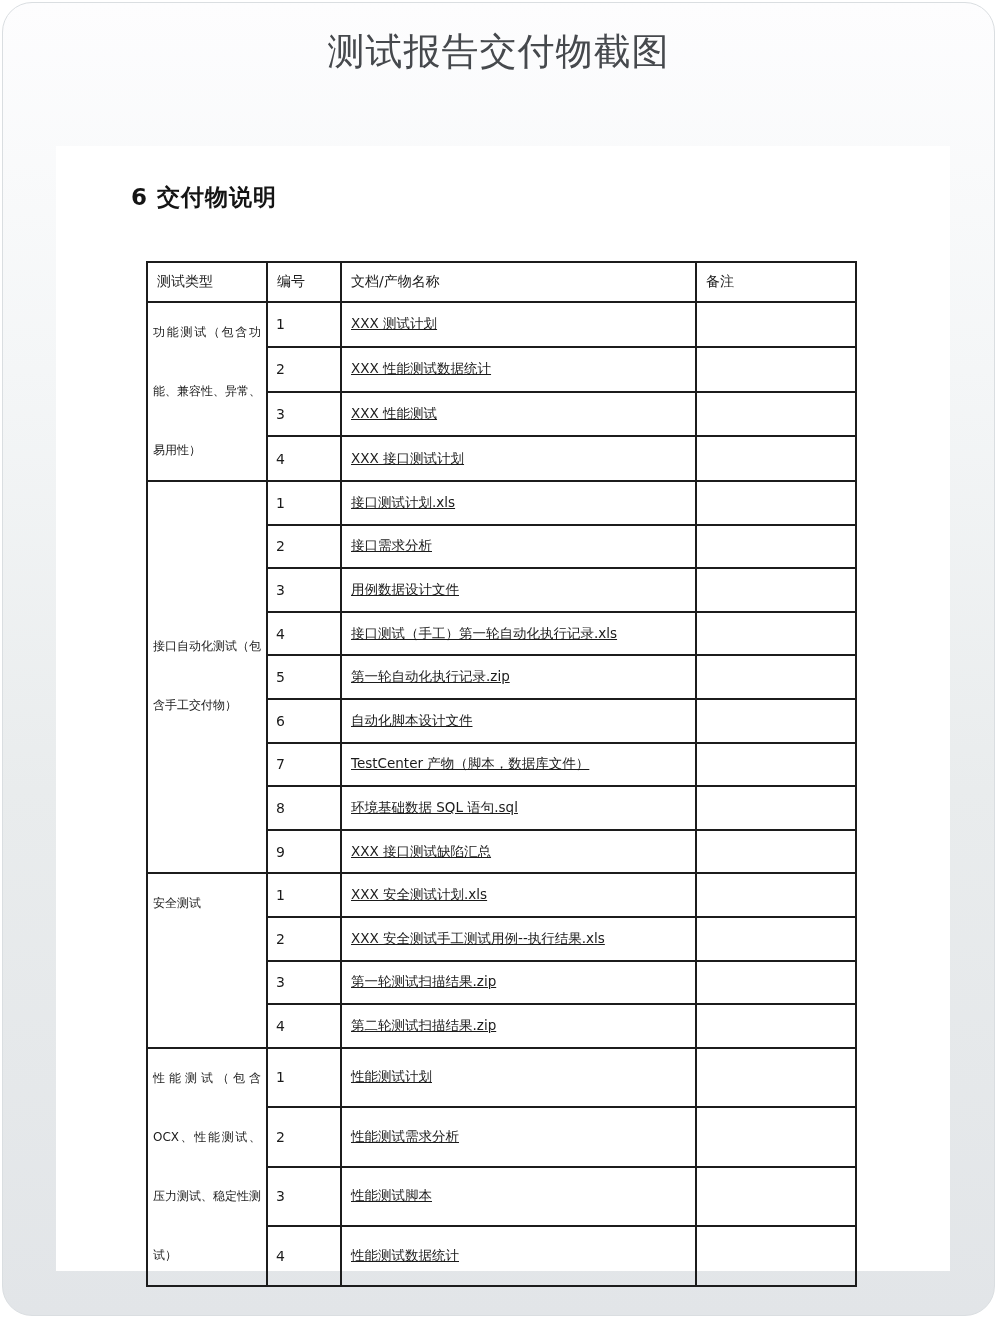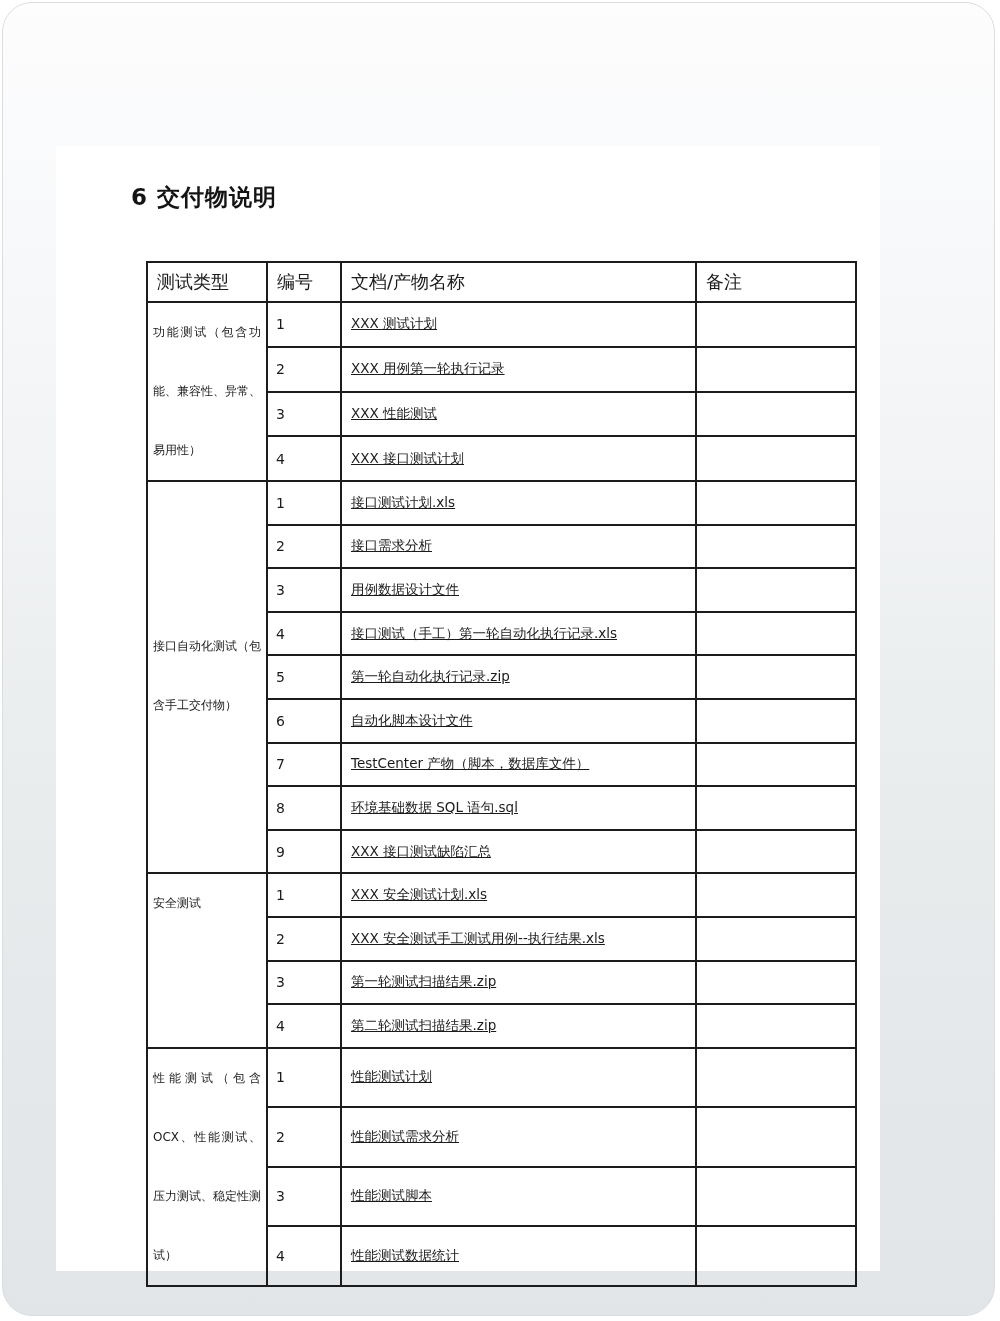--- a/index.html
+++ b/index.html
@@ -26,21 +26,21 @@
     text-align: center;
     font-size: 37px; font-weight: 500;
     color: #46494d;
     letter-spacing: 1px;
     margin: 0;
   }
 
   
   .doc {
     position: absolute; left: 53px; top: 143px;
-    width: 824px; height: 1125px;
+    width: 894px; height: 1125px;
     background: #ffffff;
   }
 
   .doc-heading {
     position: absolute; left: 75px; top: 36px;
     margin: 0;
     font-size: 23px; font-weight: 700;
     color: #141414;
     letter-spacing: 1px;
   }
@@ -58,21 +58,21 @@
 
   .deliverables th, .deliverables td {
     border: 2px solid #1c1c1c;
     color: #1b1b1b;
     font-weight: 400;
     box-sizing: border-box;
     overflow: hidden;
   }
   .deliverables thead th {
     height: 40px;
-    font-size: 18px;
+    font-size: 14px;
     text-align: left;
     vertical-align: middle;
     padding: 0 9px;
   }
   .deliverables tbody tr { height: 43.6px; }
 
   td.cell-cat {
     vertical-align: top;
     padding: 0 5px;
     font-size: 12px;
@@ -95,20 +95,21 @@
     white-space: nowrap;
     text-decoration: underline;
   }
   td.cell-note { vertical-align: middle; padding: 0 8px; font-size: 13.5px; }
 </style>
 </head>
 <body>
 
 <div class="stage">
   <div class="card">
+    <h1 class="page-title">测试报告交付物截图</h1>
 
     <div class="doc">
       <h2 class="doc-heading">6 交付物说明</h2>
 
       <table class="deliverables">
         <colgroup>
           <col class="c-type">
             <col class="c-no">
             <col class="c-name">
             <col class="c-note">
@@ -123,21 +124,21 @@
         </thead>
         <tbody id="table-body">
             <tr>
               <td class="cell-cat" rowspan="4">功能测试（包含功能、兼容性、异常、易用性）</td>
               <td class="cell-no">1</td>
               <td class="cell-name">XXX 测试计划</td>
               <td class="cell-note"></td>
             </tr>
             <tr>
               <td class="cell-no">2</td>
-              <td class="cell-name">XXX 用例第一轮执行记录</td>
+              <td class="cell-name">XXX 性能测试数据统计</td>
               <td class="cell-note"></td>
             </tr>
             <tr>
               <td class="cell-no">3</td>
               <td class="cell-name">XXX 性能测试</td>
               <td class="cell-note"></td>
             </tr>
             <tr>
               <td class="cell-no">4</td>
               <td class="cell-name">XXX 接口测试计划</td>

